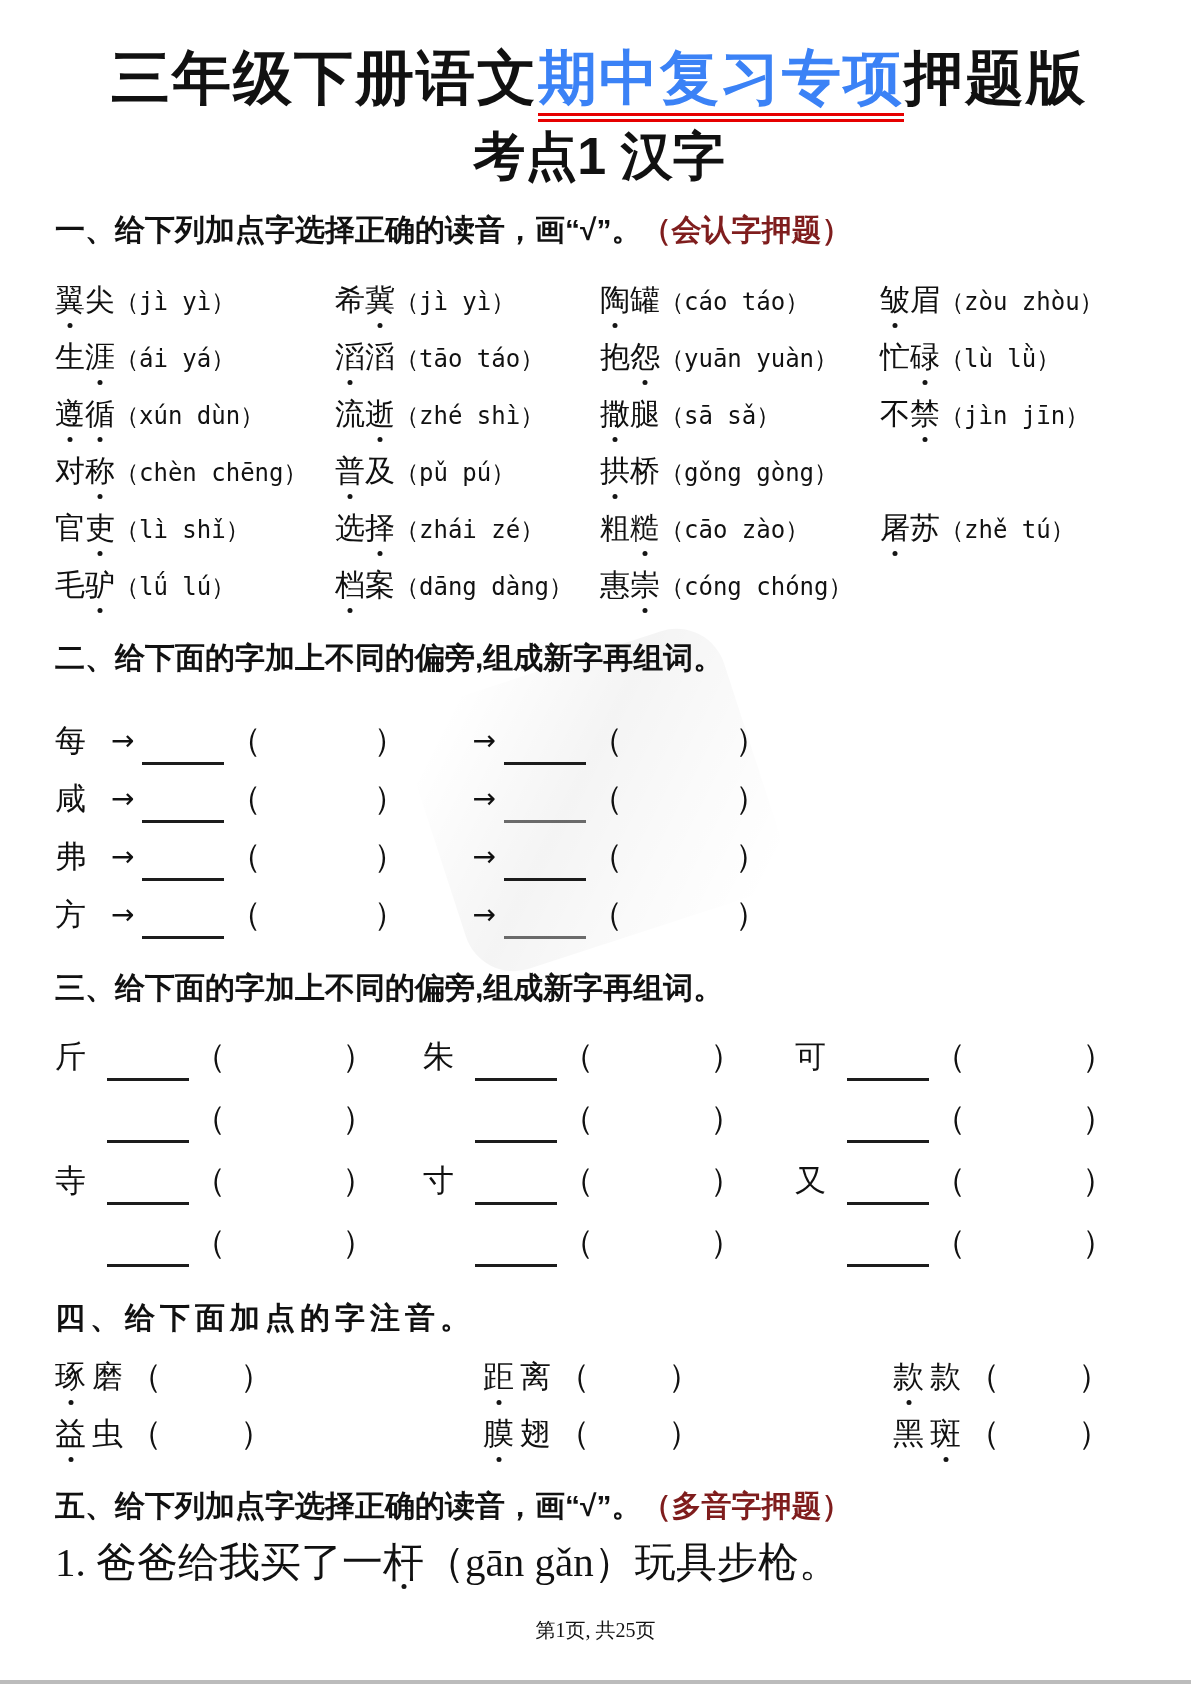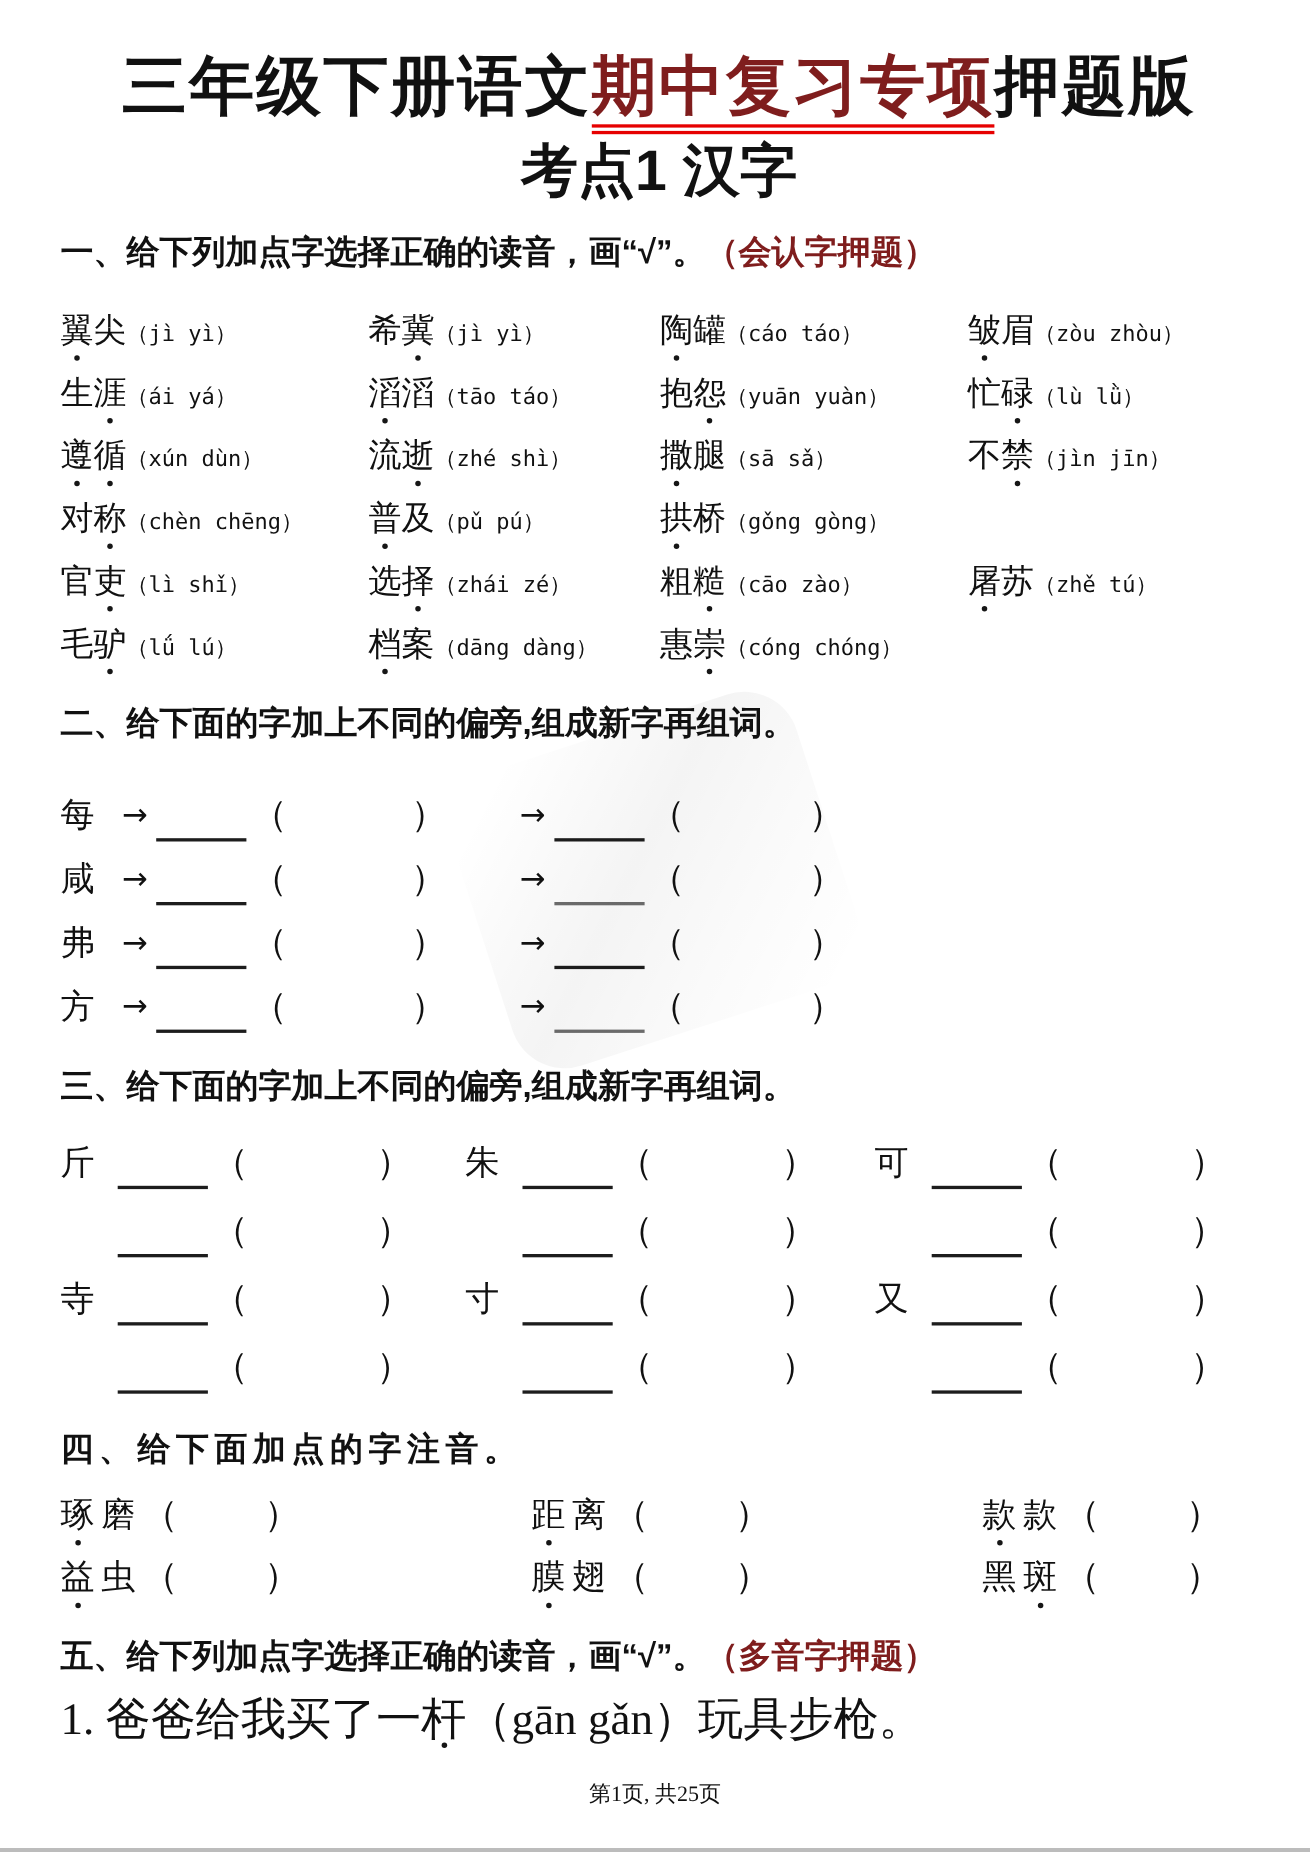--- a/index.html
+++ b/index.html
@@ -20,21 +20,21 @@
     margin-top:44px;
     text-align:center;
     font-family:"Liberation Sans","DejaVu Sans",sans-serif;
     font-weight:bold;
     font-size:59px;
     line-height:1.16;
     letter-spacing:2px;
     white-space:nowrap;
   }
   .title-red{
-    color:#7f1d1d;
+    color:#3b82f6;
     border-bottom:9px double #e60000;
     padding-bottom:2px;
   }
   .subtitle{
     margin-top:16px;
     text-align:center;
     font-family:"Liberation Sans","DejaVu Sans",sans-serif;
     font-weight:bold;
     font-size:52px;
     line-height:1.1;
@@ -54,21 +54,21 @@
   .ch{position:relative;display:inline-block;}
   .ch.dot::after{
     content:"";
     position:absolute;left:50%;bottom:-7px;
     transform:translateX(-50%);
     width:5px;height:5px;border-radius:50%;
     background:#161616;
   }
   .py{
     font-family:"DejaVu Sans Mono",monospace;
-    font-size:20px;
+    font-size:24px;
     letter-spacing:0;
   }
   
   .s1{margin-top:24px;}
   .row4{
     display:grid;
     grid-template-columns:280px 265px 280px 1fr;
     height:57px;
     align-items:center;
     font-size:30px;

